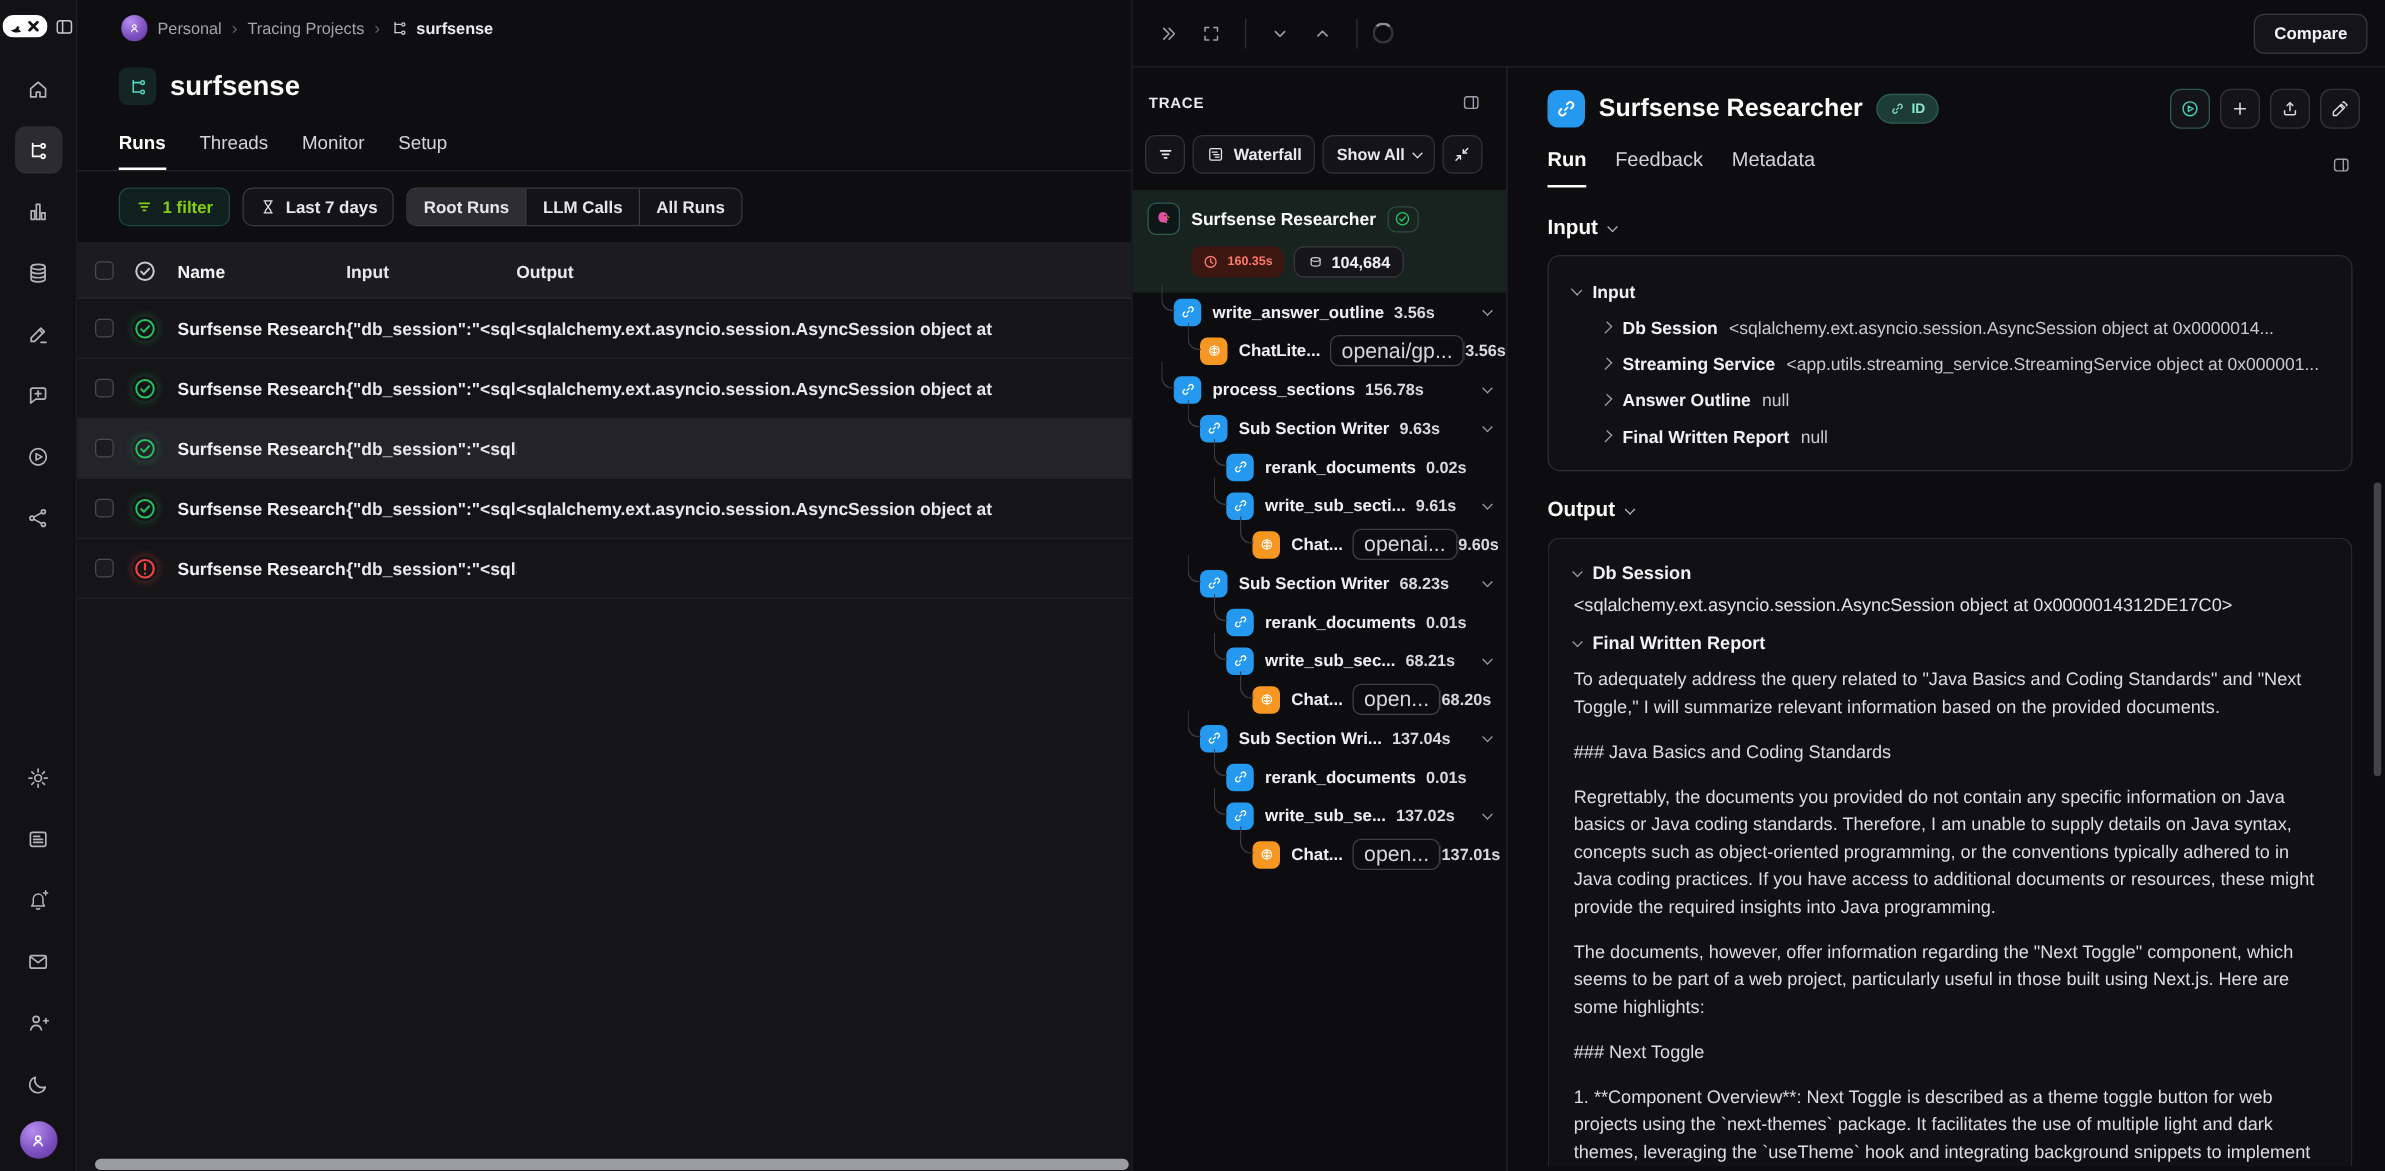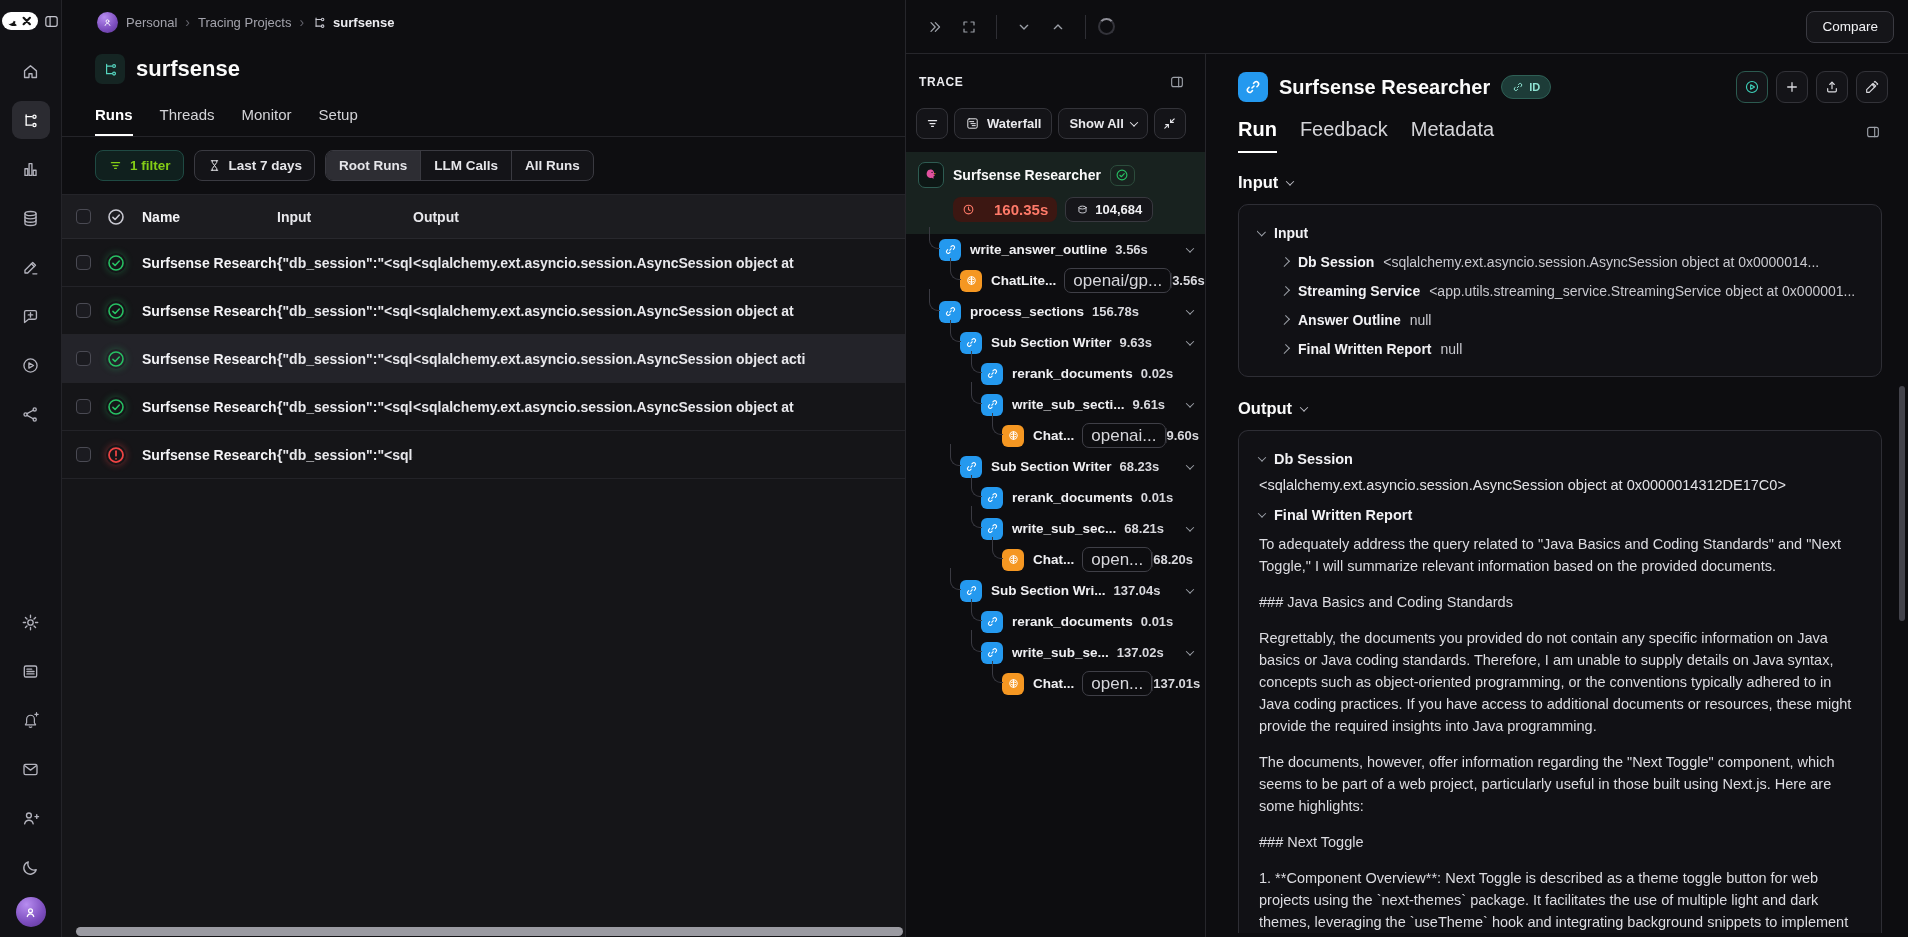--- a/index.html
+++ b/index.html
@@ -84,21 +84,21 @@
   .right { flex:1; display:flex; flex-direction:column; border-left:1px solid #26262b; min-width:0; }
   .topbar { height:54px; min-height:54px; display:flex; align-items:center; gap:4px; padding:0 14px;
             border-bottom:1px solid #26262b; }
   .tb-btn { width:30px; height:30px; display:flex; align-items:center; justify-content:center; color:#9ca0a8; cursor:pointer; }
   .tb-btn .icn { width:16px; height:16px; }
   .tb-div { width:1px; height:24px; background:#2e2e34; margin:0 8px; }
   .spinner { width:17px; height:17px; border-radius:50%; border:2.6px solid #33333a; border-top-color:#8f8f98;
              animation:spin 1s linear infinite; }
   @keyframes spin { to { transform:rotate(360deg);} }
   .compare-btn { margin-left:auto; height:32px; padding:0 15px; border:1px solid #3a3a41; border-radius:8px;
-                 background:#151519; color:#f2f2f5; font-size:13.5px; font-weight:400; display:flex; align-items:center; cursor:pointer; }
+                 background:#151519; color:#f2f2f5; font-size:13.5px; font-weight:700; display:flex; align-items:center; cursor:pointer; }
 
   .rightbody { flex:1; display:flex; min-height:0; }
 
   
   .trace { width:300px; min-width:300px; border-right:1px solid #26262b; display:flex; flex-direction:column; padding-top:13px; }
   .trace-head { display:flex; align-items:center; padding:0 13px; margin-bottom:11px; }
   .trace-label { font-size:12px; font-weight:700; letter-spacing:.6px; color:#ececf0; }
   .trace-head .tb-btn { margin-left:auto; }
   .trace-btns { display:flex; gap:6px; padding:0 10px; margin-bottom:13px; }
   .tbtn { height:31px; display:inline-flex; align-items:center; gap:7px; padding:0 10px;
@@ -109,22 +109,22 @@
 
   .troot { background:#18221f; padding:10px 12px 12px; cursor:pointer; }
   .troot-l1 { display:flex; align-items:center; gap:9px; }
   .bird-box { width:26px; height:26px; border:1.4px solid #2e5c52; background:#0d1715; border-radius:7px;
               display:flex; align-items:center; justify-content:center; }
   .bird-box .icn { width:16px; height:16px; }
   .troot-name { font-size:14px; font-weight:700; color:#fafafa; }
   .ok-badge { width:25px; height:21px; border:1px solid #2c4c3c; border-radius:7px; display:flex; align-items:center; justify-content:center; color:#27c063; }
   .ok-badge .icn { width:14px; height:14px; }
   .troot-l2 { display:flex; gap:8px; margin:9px 0 0 35px; }
-  .pill-dur { display:inline-flex; align-items:center; gap:19px; background:#3c1712; color:#ff7a69;
-              font-size:15px; font-weight:700; padding:4px 9px; border-radius:8px; }
+  .pill-dur { display:inline-flex; align-items:center; gap:7px; background:#3c1712; color:#ff7a69;
+              font-size:10px; font-weight:700; padding:4px 9px; border-radius:8px; }
   .pill-dur .icn { width:13px; height:13px; }
   .pill-tok { display:inline-flex; align-items:center; gap:6px; border:1px solid #38383f; background:#16161a;
               color:#f0f0f3; font-size:13px; font-weight:700; padding:4px 10px; border-radius:8px; }
   .pill-tok .icn { width:13px; height:13px; color:#cfcfd6; }
 
   .tnode { height:31px; display:flex; align-items:center; position:relative; padding-right:12px; font-size:13.5px; cursor:pointer; }
   .conn { position:absolute; top:-7px; width:11px; height:22px; border-left:1.4px solid #3a3a42;
           border-bottom:1.4px solid #3a3a42; border-bottom-left-radius:9px; }
   .nicon { width:22px; height:22px; min-width:22px; border-radius:6px; display:flex; align-items:center; justify-content:center; color:#fff; }
   .nicon .icn { width:13px; height:13px; }
@@ -150,21 +150,21 @@
   .d-title { font-size:20px; font-weight:700; color:#fafafa; white-space:nowrap; }
   .id-pill { display:inline-flex; align-items:center; gap:5px; background:#1d3c38; border:1px solid #2e5f55;
              color:#8fe3d3; font-size:11px; font-weight:700; padding:5px 10px; border-radius:999px; cursor:pointer; }
   .id-pill .icn { width:12px; height:12px; }
   .d-actions { margin-left:auto; display:flex; gap:8px; }
   .abtn { width:32px; height:32px; border:1px solid #333339; border-radius:9px; background:#141418; color:#d9d9de;
           display:flex; align-items:center; justify-content:center; cursor:pointer; }
   .abtn .icn { width:16px; height:16px; }
   .abtn.teal { border-color:#2c5a50; color:#3ed1ba; }
   .d-tabs { display:flex; gap:23px; align-items:center; padding:6px 20px 0 32px; }
-  .d-tab { font-size:20px; color:#d4d4d8; padding-bottom:10px; border-bottom:2px solid transparent; cursor:pointer; }
+  .d-tab { font-size:16px; color:#d4d4d8; padding-bottom:10px; border-bottom:2px solid transparent; cursor:pointer; }
   .d-tab.active { color:#fff; font-weight:700; border-bottom-color:#fff; }
   .d-tabs .tb-btn { margin-left:auto; margin-bottom:6px; }
 
   .d-scroll { flex:1; padding:8px 26px 0 32px; overflow:hidden; }
   .sec-head { display:flex; align-items:center; gap:9px; font-size:16.5px; font-weight:700; color:#fafafa; margin:12px 0 12px; }
   .sec-head .cv { color:#b9b9c1; }
   .card { border:1px solid #2e2e35; border-radius:10px; background:#111115; padding:13px 18px; }
   .krow { display:flex; align-items:center; height:29px; font-size:14px; gap:9px; white-space:nowrap; overflow:hidden; }
   .krow .cv { color:#9ca0a8; min-width:8px; }
   .kkey { font-weight:700; color:#f2f2f5; }
@@ -461,21 +461,20 @@
           <span class="c-status">
             <span class="stat ok">
               <svg viewBox="0 0 24 24" fill="none" stroke="currentColor" stroke-width="1.9" stroke-linecap="round" stroke-linejoin="round">
                 <circle cx="12" cy="12" r="8.4"></circle>
                 <path d="m8.3 12.4 2.6 2.6 5-5.4"></path>
               </svg>
             </span>
           </span>
           <span class="c-name">Surfsense Researcher</span>
           <span class="c-input">{"db_session":"&lt;sqlal...</span>
-          <span class="c-output">&lt;sqlalchemy.ext.asyncio.session.AsyncSession object acti</span>
         </div>
         <div class="trow">
           <span class="c-check">
             <span class="cb"></span>
           </span>
           <span class="c-status">
             <span class="stat ok">
               <svg viewBox="0 0 24 24" fill="none" stroke="currentColor" stroke-width="1.9" stroke-linecap="round" stroke-linejoin="round">
                 <circle cx="12" cy="12" r="8.4"></circle>
                 <path d="m8.3 12.4 2.6 2.6 5-5.4"></path>

